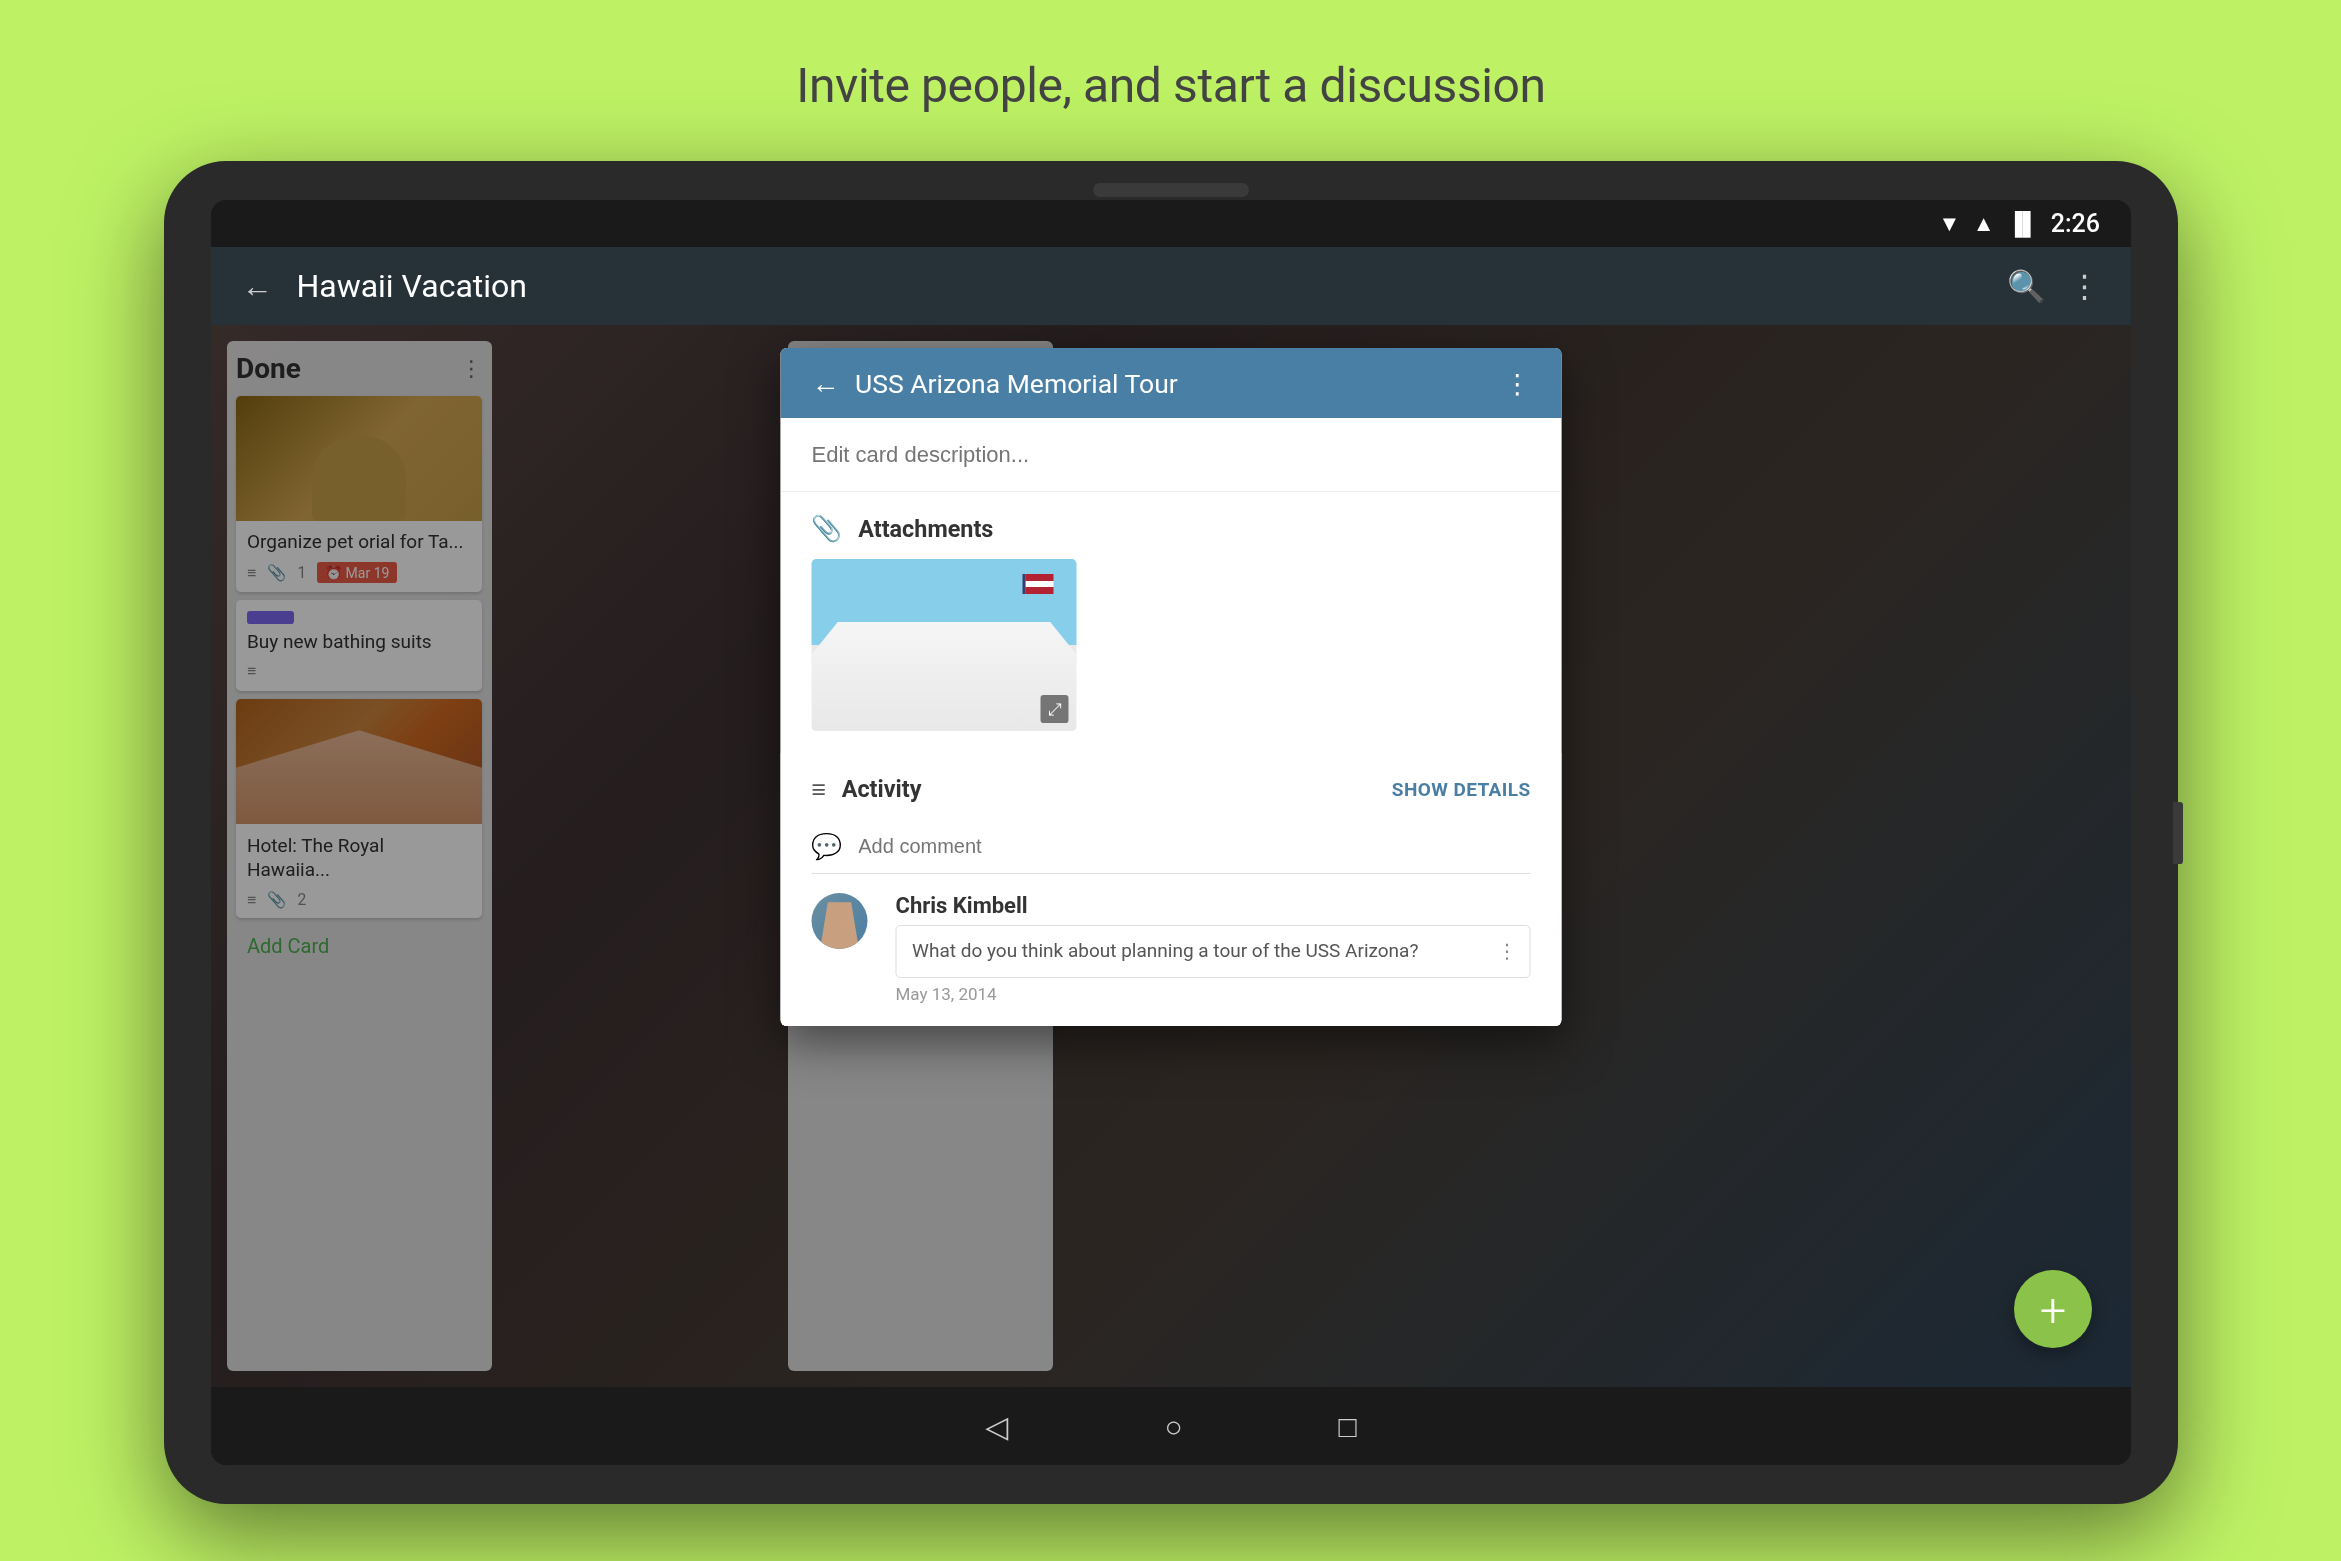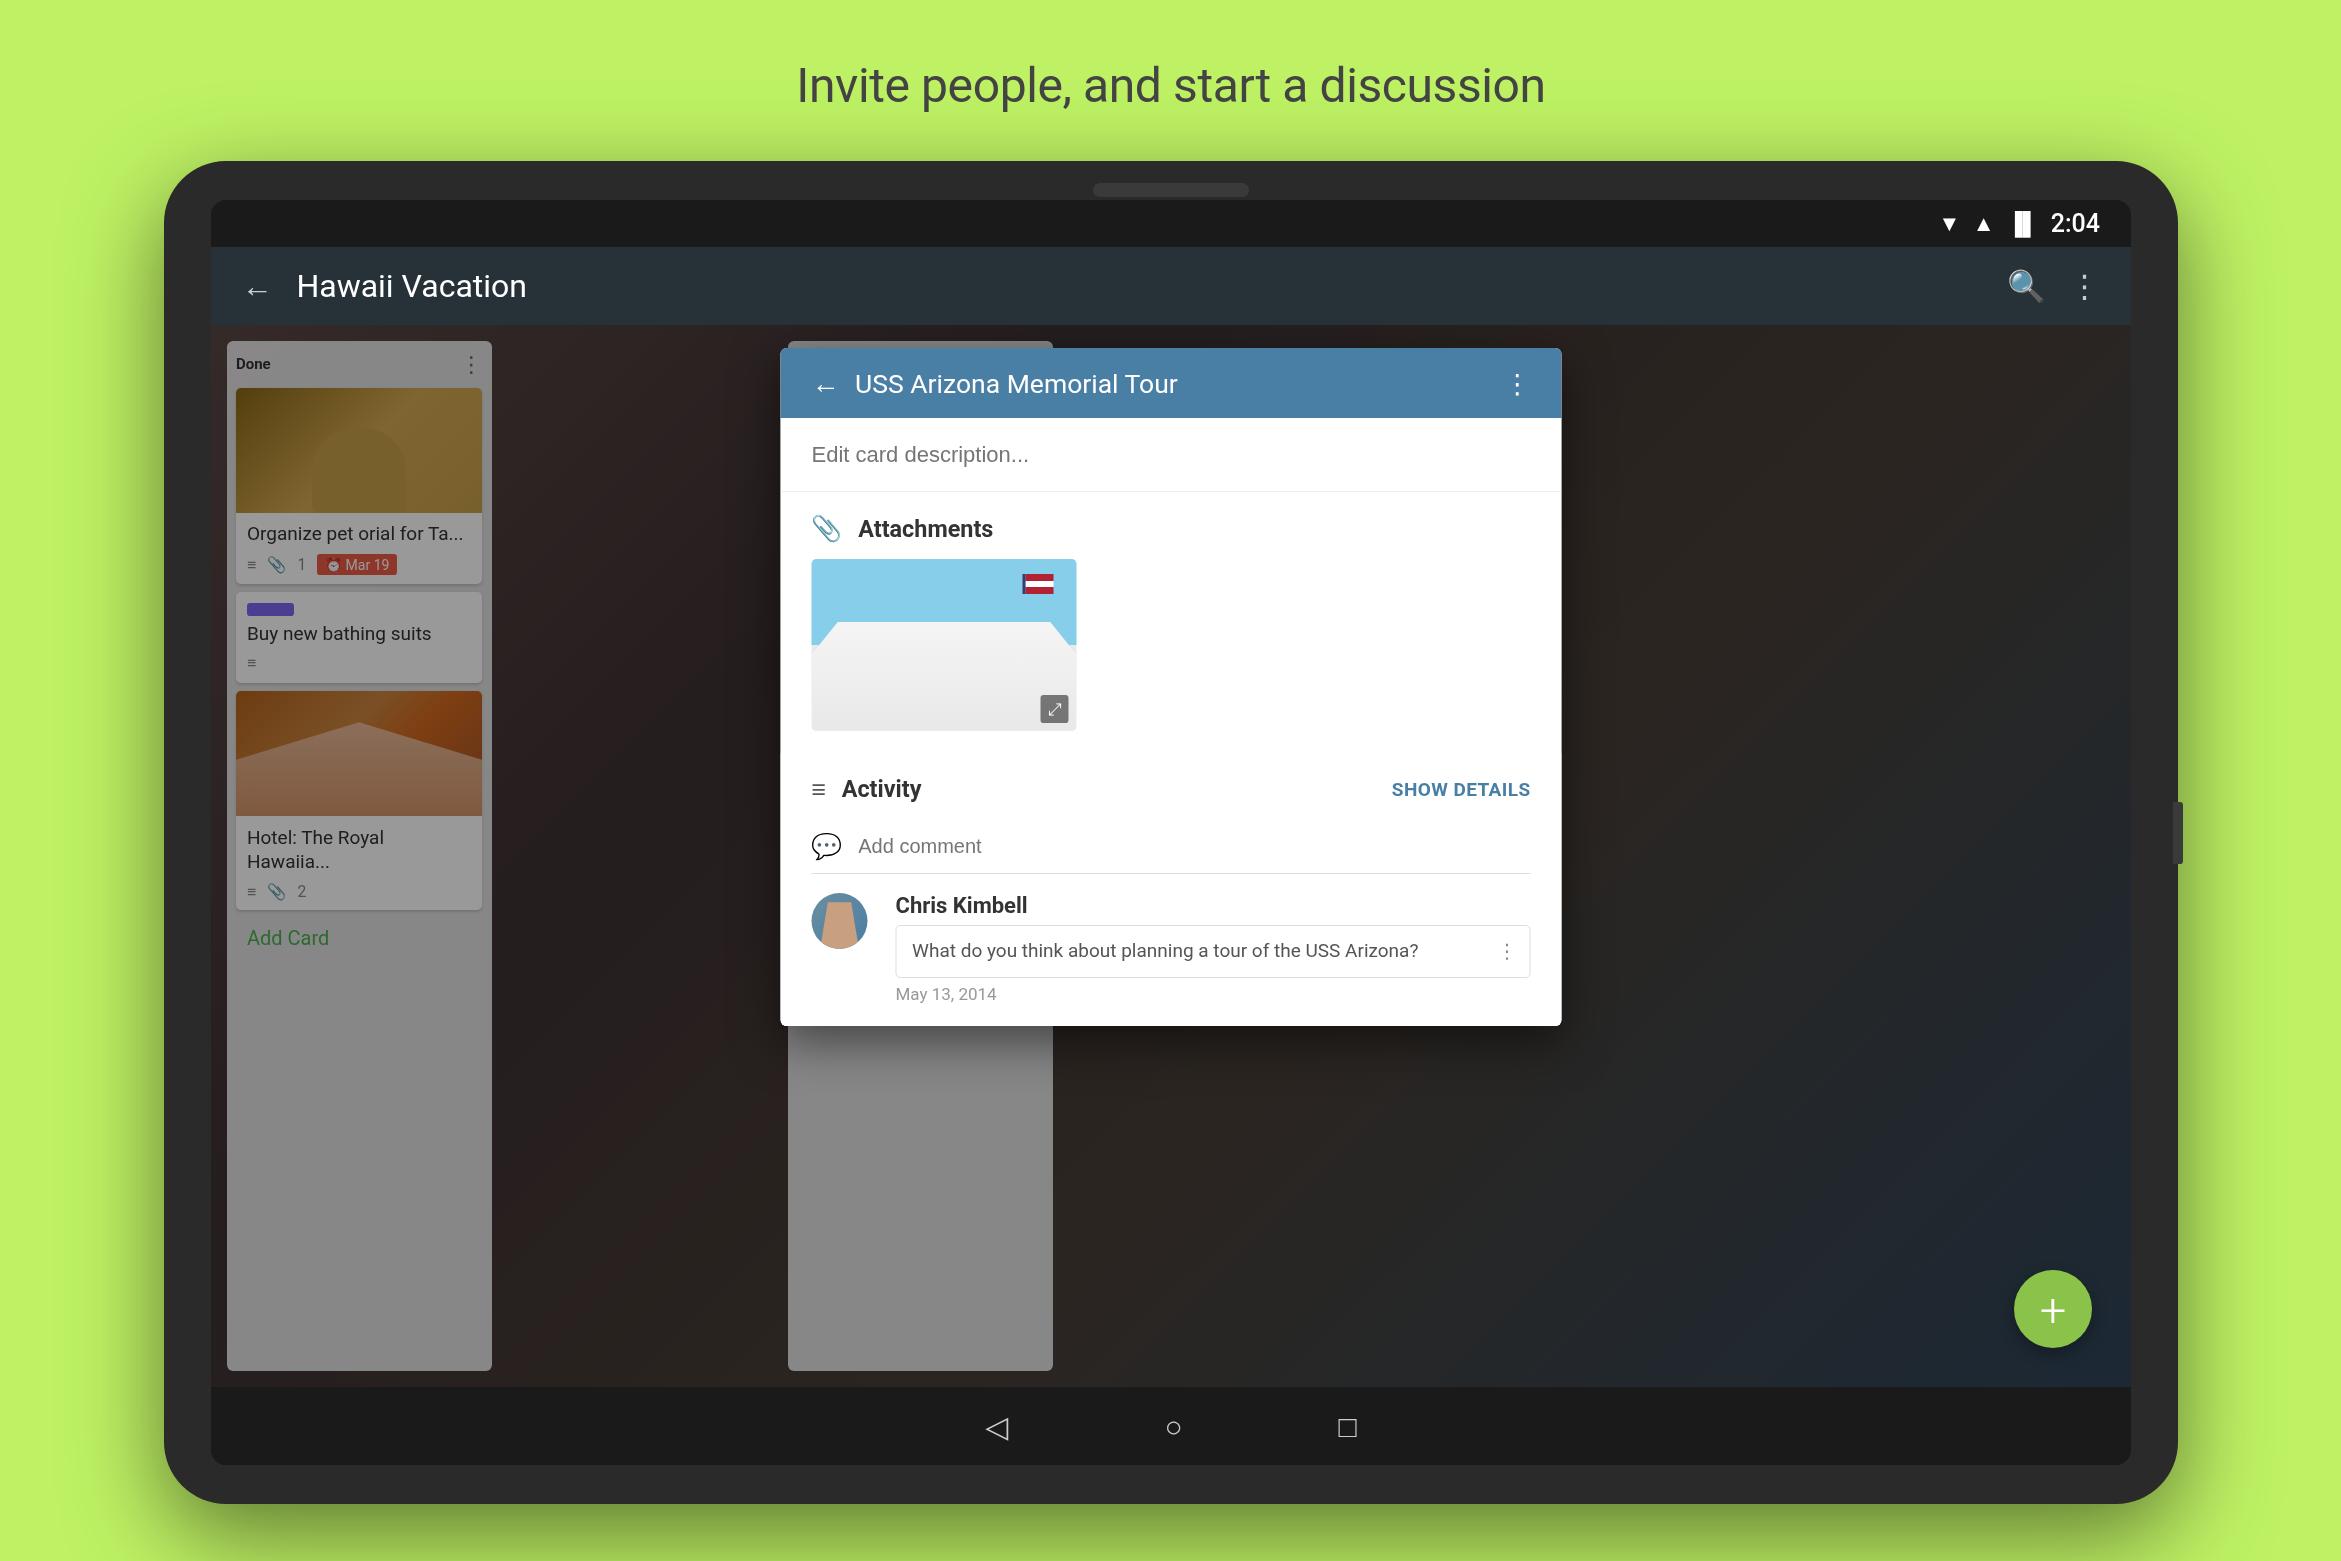--- a/index.html
+++ b/index.html
@@ -176,21 +176,21 @@
     }
 
     .list-header {
       display: flex;
       align-items: center;
       justify-content: space-between;
       margin-bottom: 11px;
     }
 
     .list-title {
-      font-size: 15px;
+      font-size: 28px;
       font-weight: 700;
       color: #333;
     }
 
     .list-menu-icon {
       color: #666;
       font-size: 22px;
     }
 
     
@@ -613,21 +613,21 @@
   <div class="tablet-frame">
     <div class="tablet-side-btn"></div>
 
     <div class="tablet-screen">
 
       <div class="status-bar">
         <div class="status-bar-icons">
           <span>▼</span>
           <span>▲</span>
           <span>▐▌</span>
-          <span class="status-time">2:04</span>
+          <span class="status-time">2:26</span>
         </div>
       </div>
 
       <div class="app-toolbar">
         <span class="toolbar-back">←</span>
         <span class="toolbar-title">Hawaii Vacation</span>
         <div class="toolbar-actions">
           <span class="toolbar-icon">🔍</span>
           <span class="toolbar-icon">⋮</span>
         </div>

